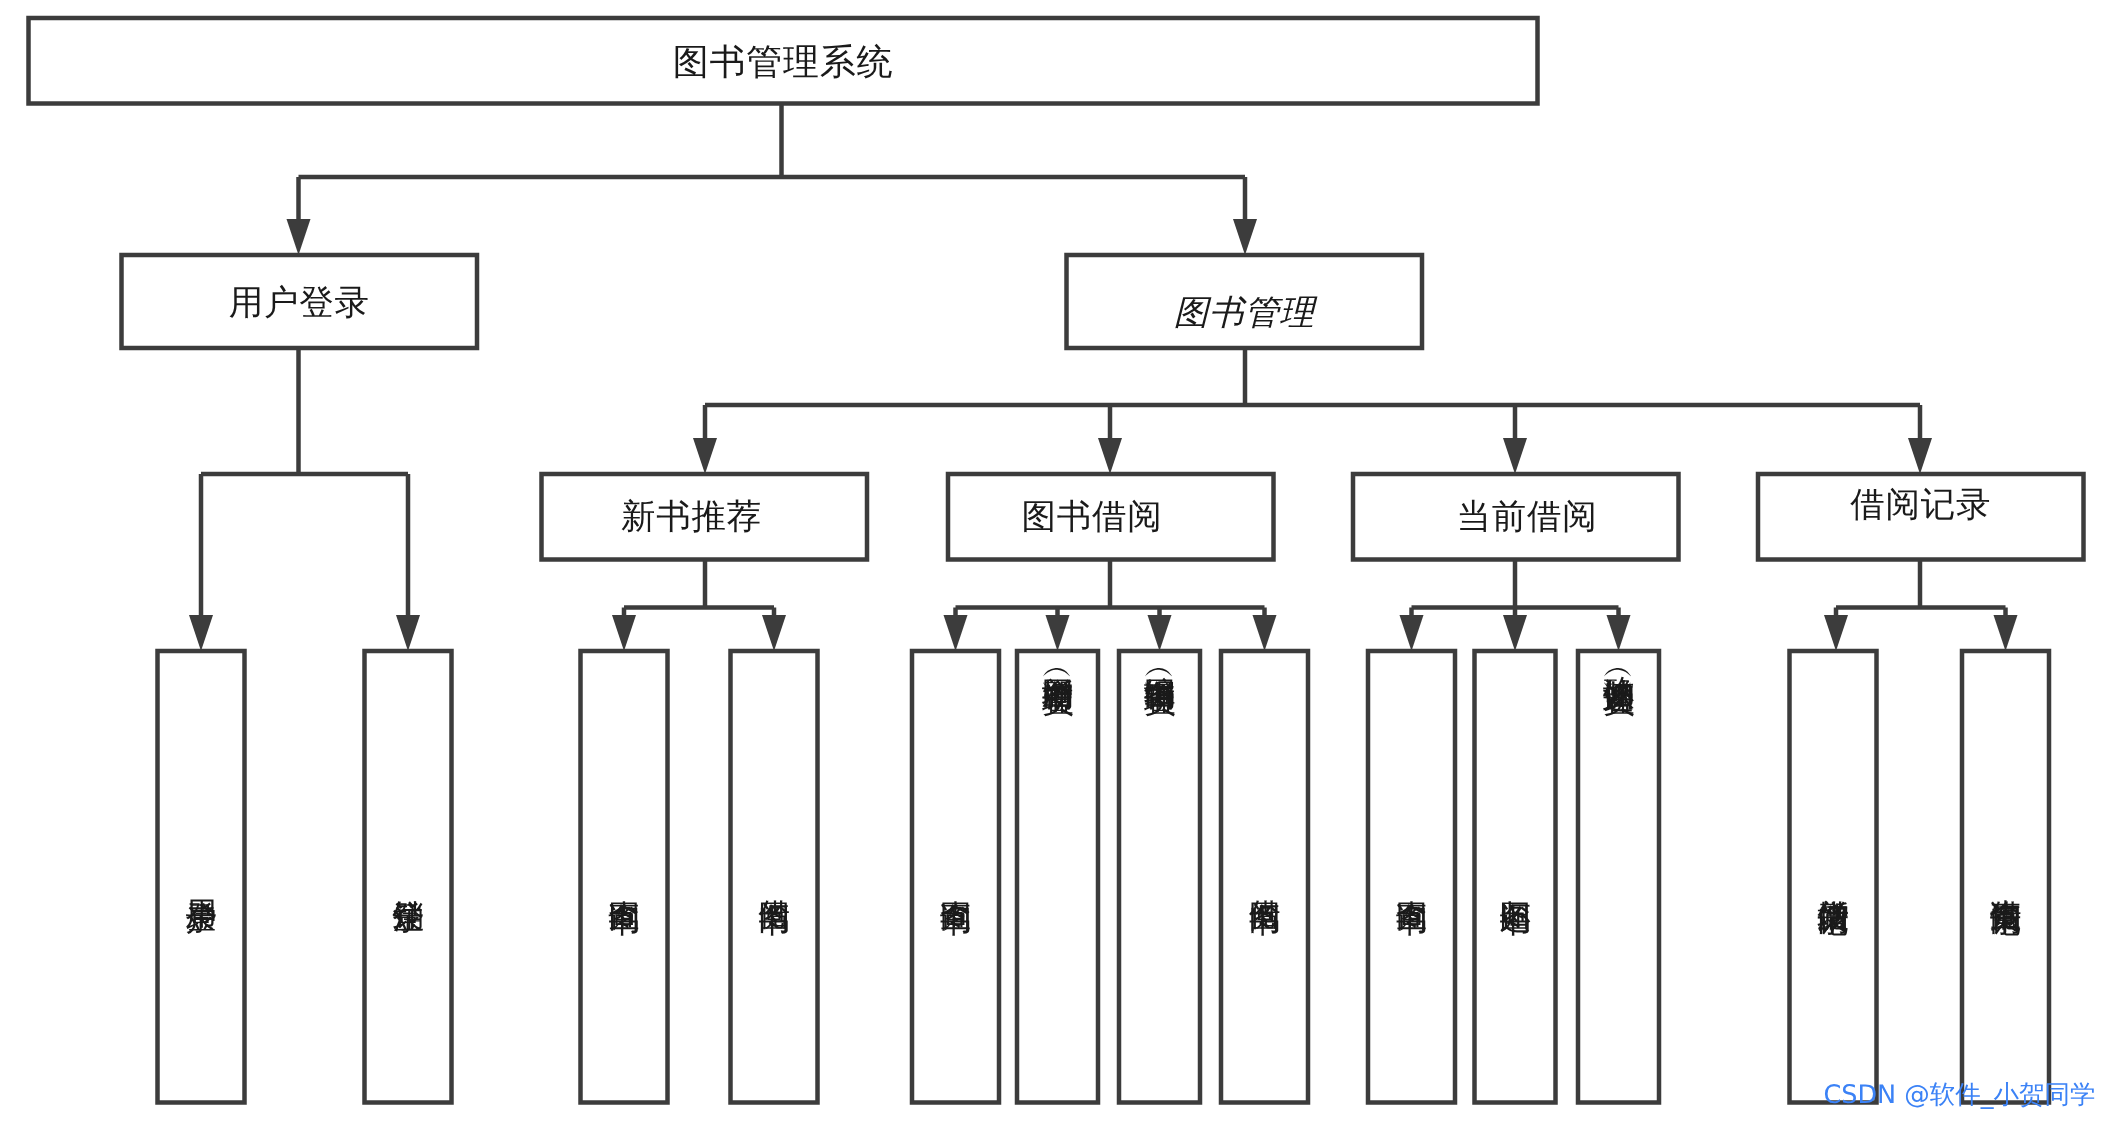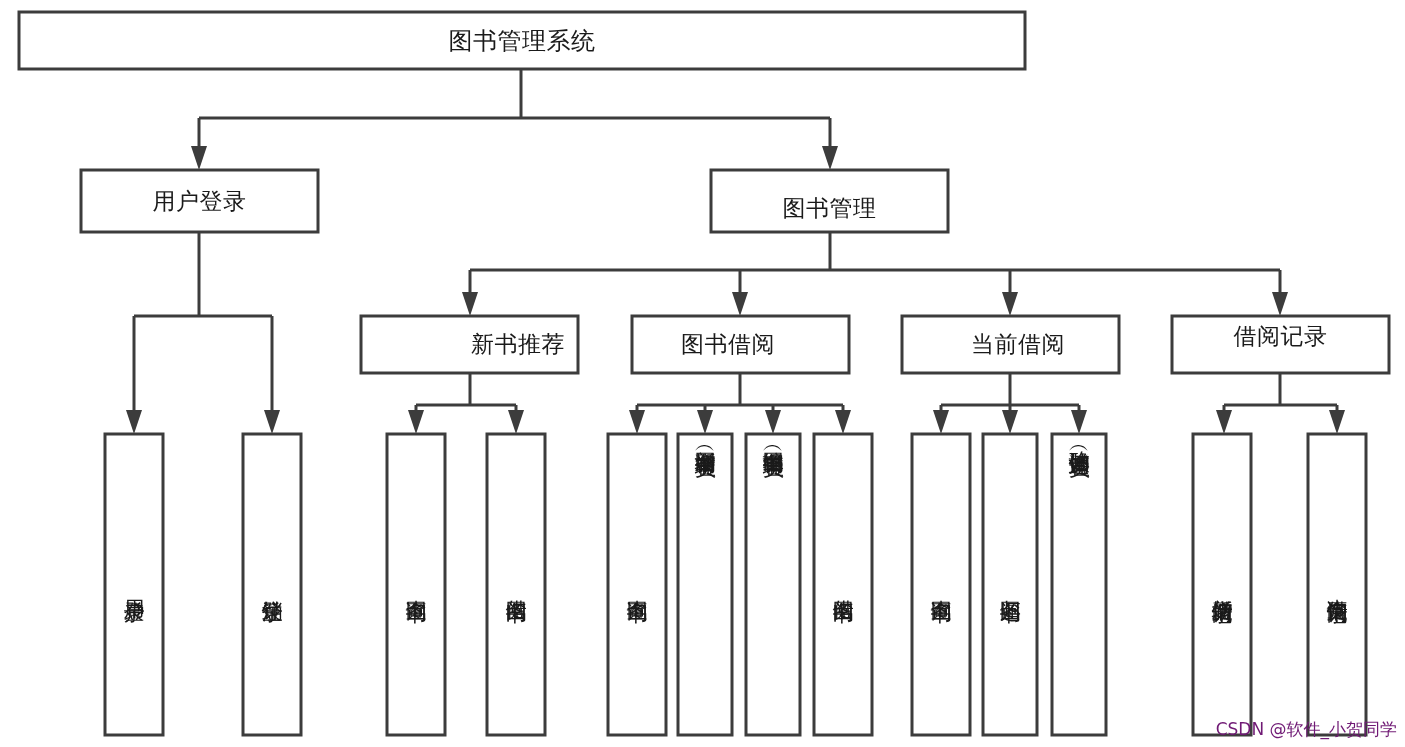--- a/index.html
+++ b/index.html
@@ -73,21 +73,21 @@
   }
   .title-text {
     font-size: 24px;
   }
   #watermark {
     position: absolute;
     right: 8px;
     bottom: 6px;
     font-family: "DejaVu Sans", "Liberation Sans", sans-serif;
     font-size: 17px;
-    color: #701a75;
+    color: #3b82f6;
     white-space: nowrap;
     user-select: none;
   }
 </style>
 </head>
 <body>
 
 <div id="diagram-root">
 
   <svg id="flowchart" viewBox="0 0 1405 747" xmlns="http://www.w3.org/2000/svg">
@@ -197,25 +197,25 @@
     <rect class="node-box" x="1308" y="434" width="58" height="301"></rect>
   </svg>
 
   <div class="hlabel-wrap" style="left:19px; top:12px; width:1006px; height:57px;">
     <span class="hlabel-text title-text">图书管理系统</span>
   </div>
 
   <div class="hlabel-wrap" style="left:81px; top:170px; width:237px; height:62px;">
     <span class="hlabel-text">用户登录</span>
   </div>
-  <div class="hlabel-wrap" style="left:711px; top:170px; width:237px; height:76px;">
+  <div class="hlabel-wrap" style="left:711px; top:170px; width:237px; height:76px;font-style:italic;">
     <span class="hlabel-text">图书管理</span>
   </div>
 
-  <div class="hlabel-wrap" style="left:382px; top:316px; width:200px; height:57px;padding-left:36px;">
+  <div class="hlabel-wrap" style="left:361px; top:316px; width:200px; height:57px;">
     <span class="hlabel-text">新书推荐</span>
   </div>
   <div class="hlabel-wrap" style="left:632px; top:316px; width:192px; height:57px;">
     <span class="hlabel-text">图书借阅</span>
   </div>
   <div class="hlabel-wrap" style="left:902px; top:316px; width:232px; height:57px;">
     <span class="hlabel-text">当前借阅</span>
   </div>
   <div class="hlabel-wrap" style="left:1172px; top:316px; width:217px; height:40px;">
     <span class="hlabel-text">借阅记录</span>

